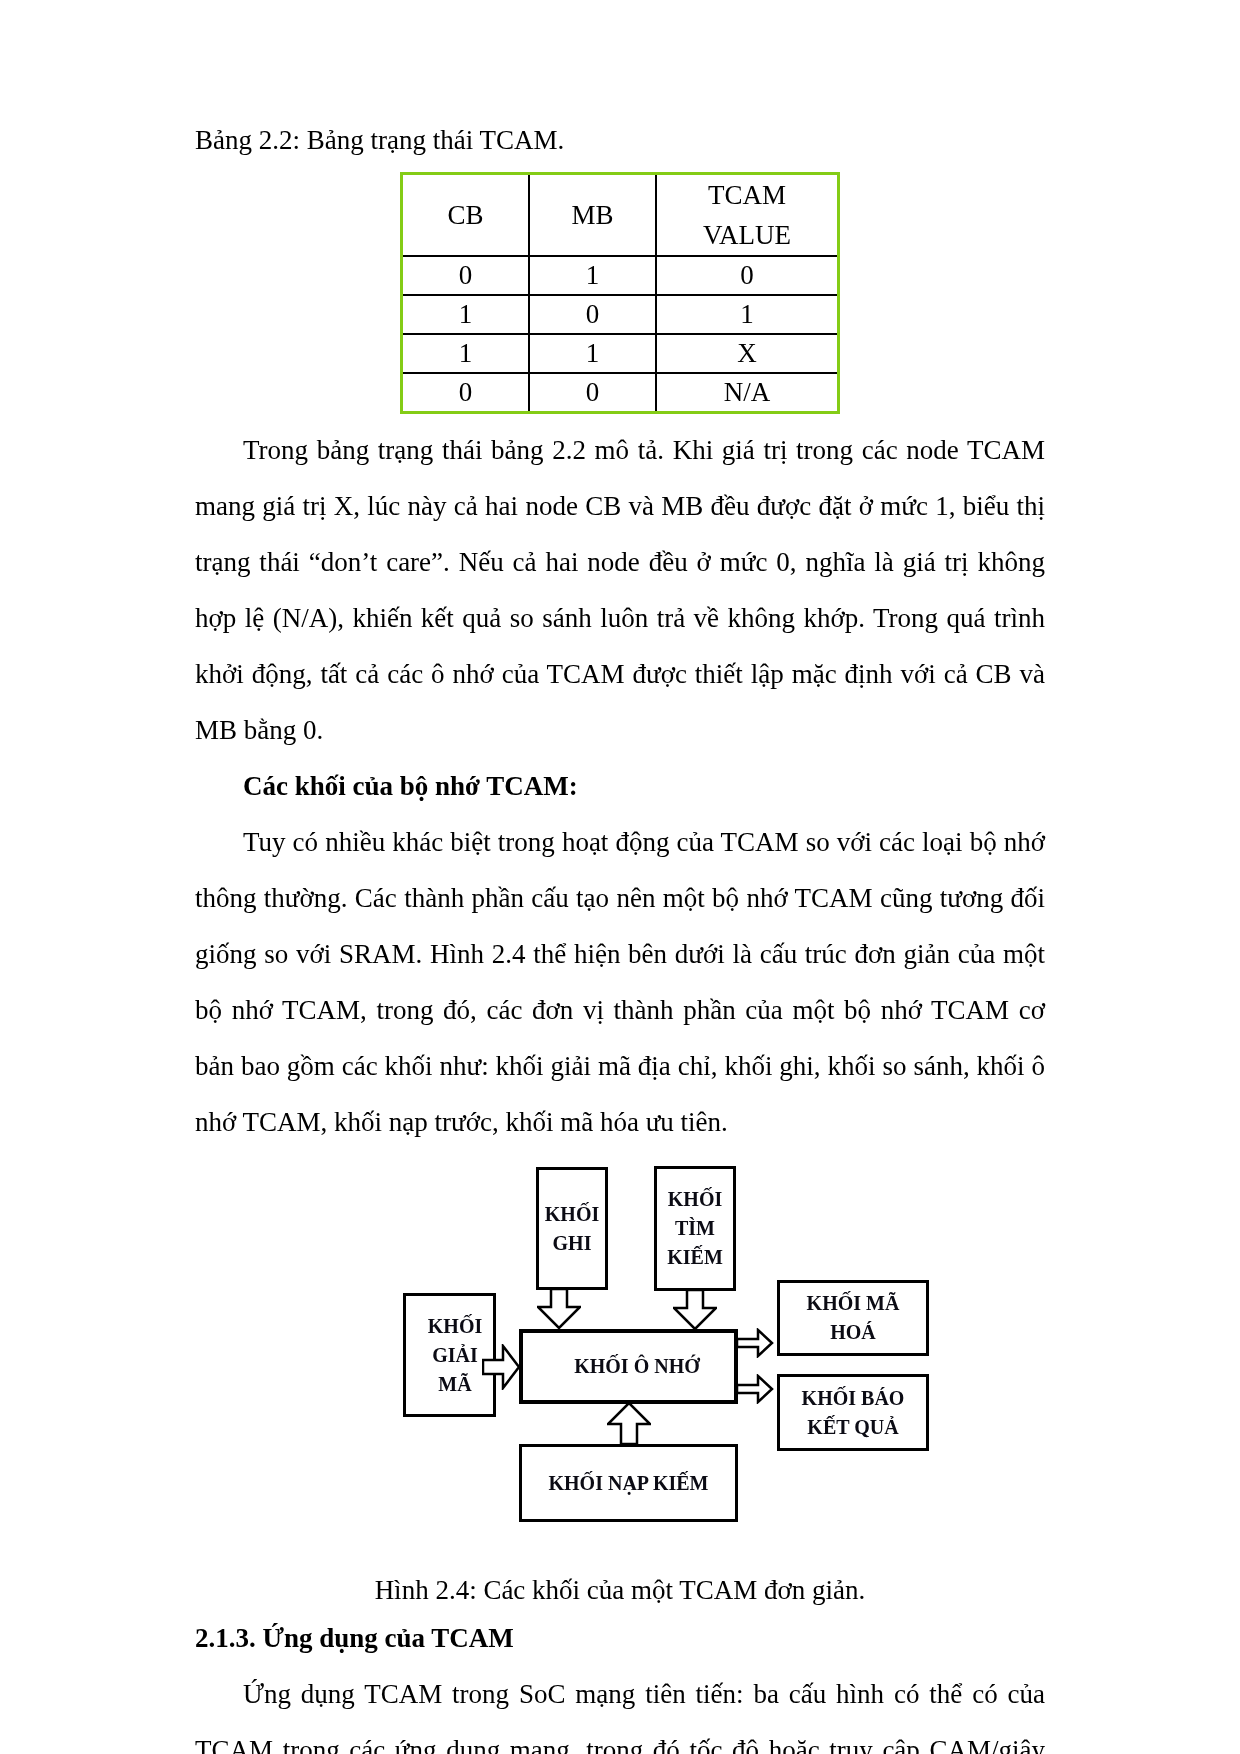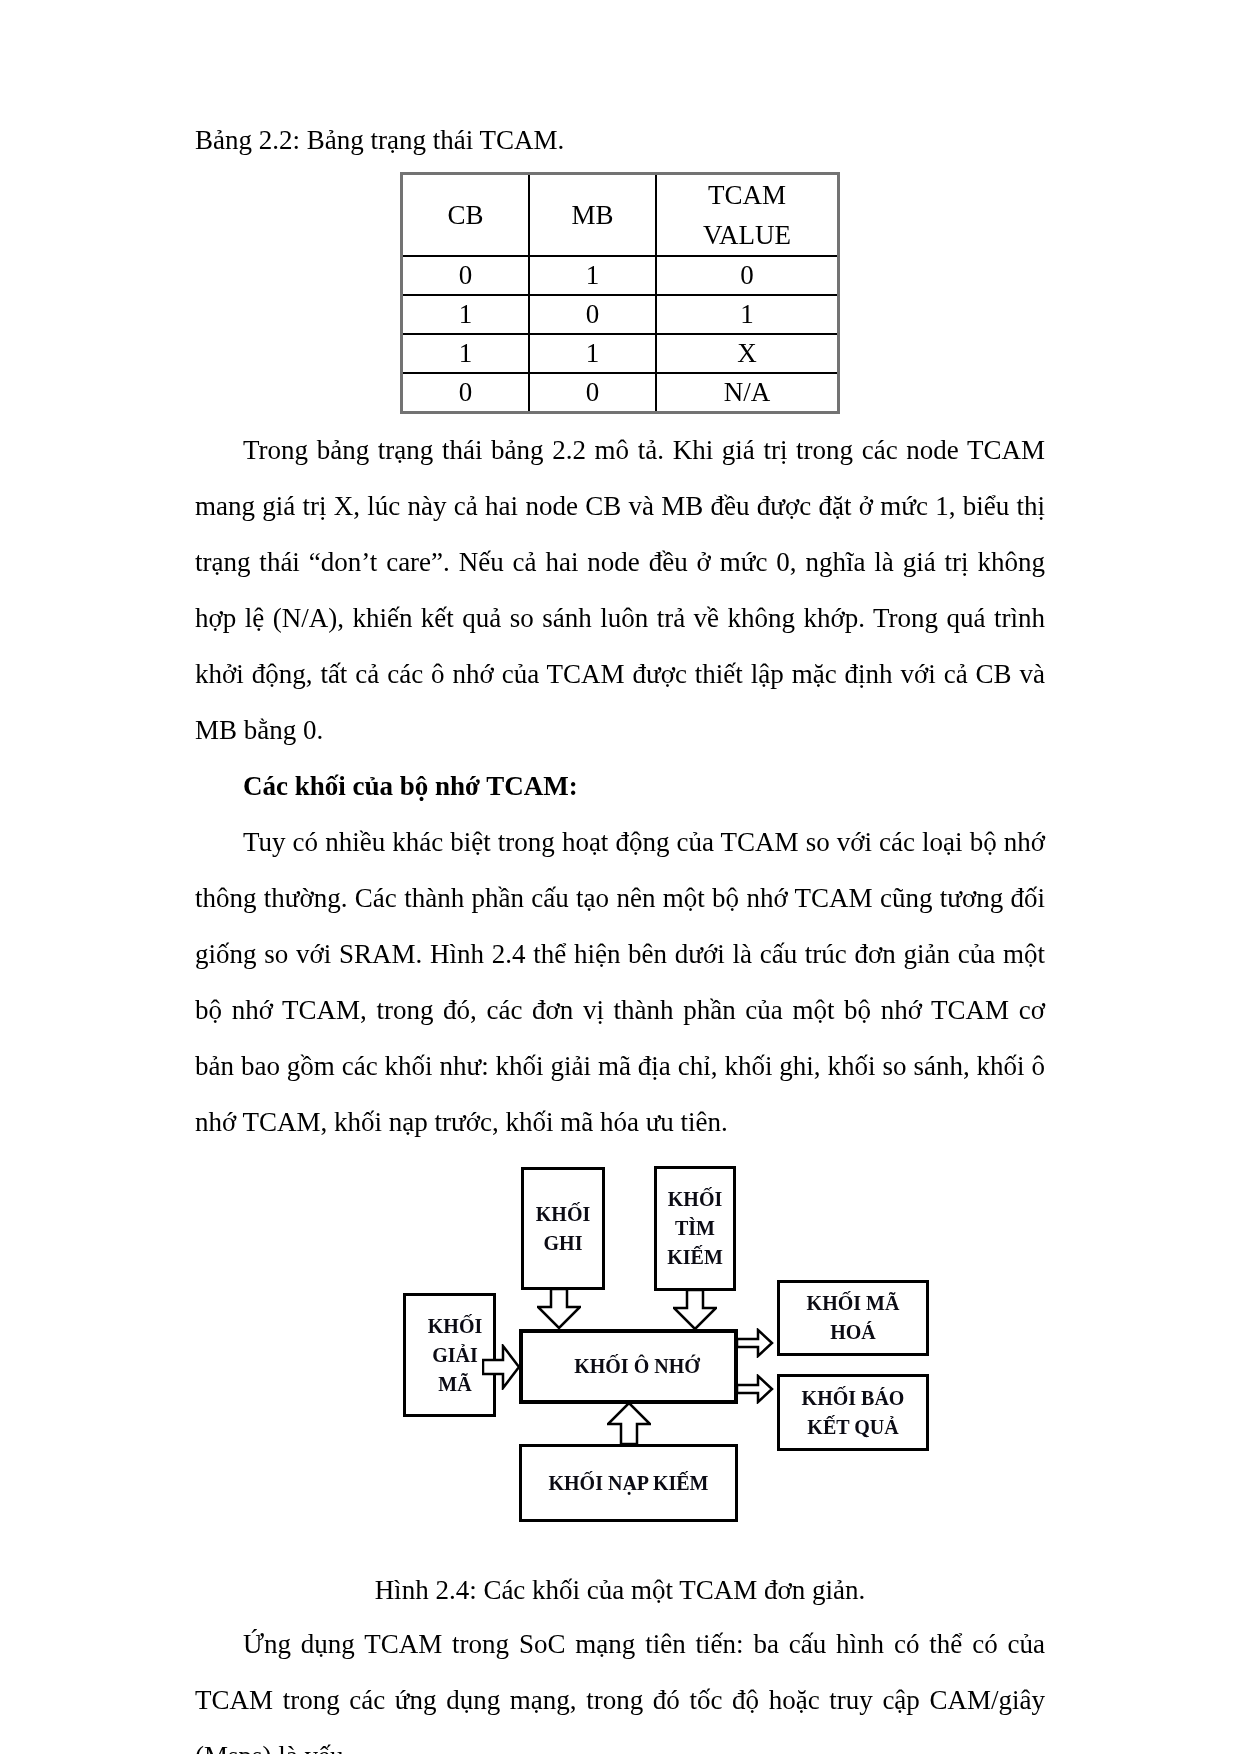--- a/index.html
+++ b/index.html
@@ -16,21 +16,21 @@
     padding: 122px 195px 0 195px;
     overflow: hidden;
   }
   .caption-center {
     line-height: 36px;
     margin: 0;
   }
   table.tcam {
     border-collapse: collapse;
     margin: 14px auto 0 auto;
-    border: 3px solid #737373;
+    border: 3px solid #84cc16;
   }
   table.tcam th, table.tcam td {
     border: 2px solid #000;
     font-weight: normal;
     text-align: center;
     padding: 0 10px;
     height: 37px;
     line-height: 37px;
   }
   table.tcam th { height: 40px; line-height: 40px; }
@@ -65,21 +65,21 @@
     align-items: center;
     justify-content: center;
     text-align: center;
     font-weight: bold;
     font-size: 20px;
     line-height: 29px;
     padding: 2px 5px;
     color: #0b0b14;
   }
   .dbox.thick { border-width: 4px; }
-  .b-ghi      { left: 122px; top: 5px;   width: 84px;  height: 123px; }
+  .b-ghi      { left: 137px; top: 5px;   width: 72px;  height: 123px; }
   .b-timkiem  { left: 255px; top: 4px;   width: 82px;  height: 125px; text-align: center; }
   .b-giaima   { left: 4px;   top: 131px; width: 93px;  height: 124px; padding-left: 16px; }
   .b-onho     { left: 120px; top: 167px; width: 219px; height: 75px; padding-left: 22px; }
   .b-mahoa    { left: 378px; top: 118px; width: 152px; height: 76px; }
   .b-baoketqua{ left: 378px; top: 212px; width: 152px; height: 77px; }
   .b-naptruoc { left: 120px; top: 282px; width: 219px; height: 78px; }
   .arrow { position: absolute; }
   .a-ghi     { left: 138px; top: 126px; }
   .a-timkiem { left: 274px; top: 127px; }
   .a-giaima  { left: 83px;  top: 182px; }
@@ -167,16 +167,17 @@
     <svg class="arrow a-out2" width="38" height="30" viewBox="0 0 38 30">
       <polygon points="1,11 22,11 22,2 36,15 22,28 22,19 1,19" fill="#fff" stroke="#000" stroke-width="2.5"></polygon>
     </svg>
     <svg class="arrow a-naptruoc" width="44" height="44" viewBox="0 0 44 44">
       <polygon points="14,43 30,43 30,23 43,23 22,2 1,23 14,23" fill="#fff" stroke="#000" stroke-width="2.5"></polygon>
     </svg>
   </div>
 
   <div class="fig-caption">Hình 2.4: Các khối của một TCAM đơn giản.</div>
 
+  <div class="section-heading">2.1.3. Ứng dụng của TCAM</div>
 
   <p class="body-par par3">Ứng dụng TCAM trong SoC mạng tiên tiến:  ba cấu hình có thể có của TCAM trong các ứng dụng mạng, trong đó tốc độ hoặc truy cập CAM/giây (Msps) là yếu</p>
 
 </div>
 
 </body></html>

